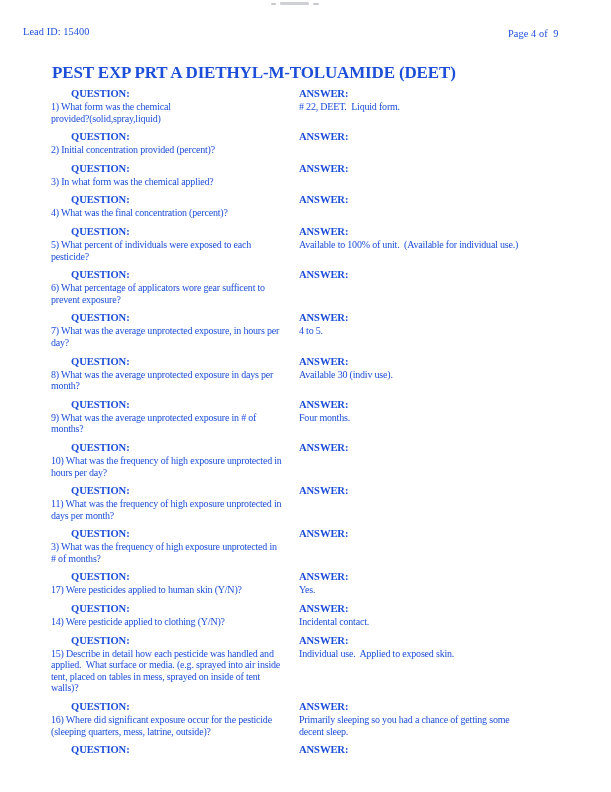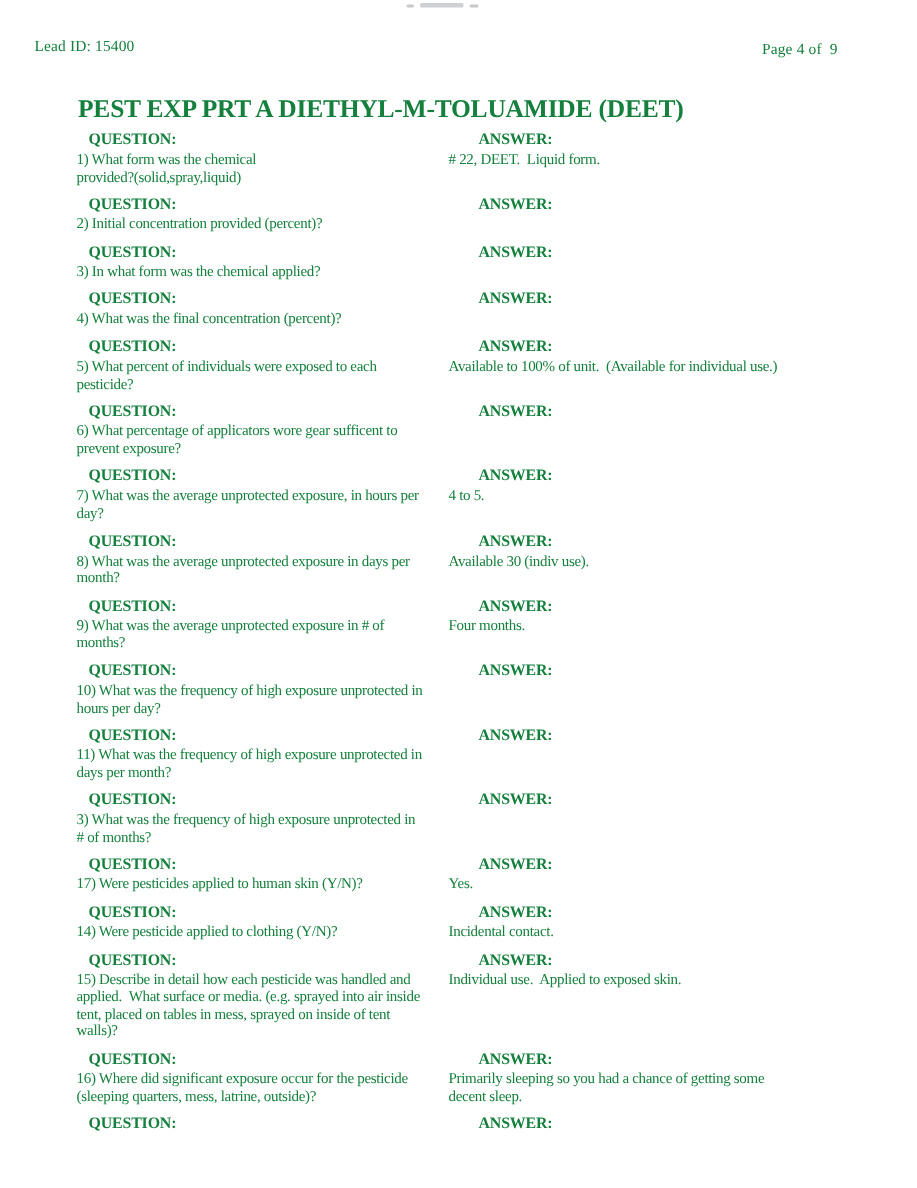--- a/index.html
+++ b/index.html
@@ -3,21 +3,21 @@
 <meta charset="utf-8">
 <style>
   * { margin:0; padding:0; box-sizing:border-box; }
   html, body { background:#ffffff; }
   .page {
     position:relative;
     width:611px;
     height:792px;
     background:#ffffff;
     font-family:"Liberation Serif", serif;
-    color:#15803d;
+    color:#1d4ed8;
     overflow:hidden;
   }
   .scan-artifact { position:absolute; top:2px; left:271px; width:50px; height:5px; }
   .scan-artifact i { position:absolute; display:block; background:#c7c8cb; border-radius:1px; }
   .scan-artifact .a1 { left:0;  top:1px; width:5px;  height:2px; }
   .scan-artifact .a2 { left:9px; top:0;  width:29px; height:3px; background:#cfd0d3; }
   .scan-artifact .a3 { left:42px; top:1px; width:6px; height:2px; }
 
   .hdr { position:absolute; font-size:10.3px; line-height:12px; letter-spacing:0.1px; white-space:pre; }
   .hdr-left  { left:23px; top:26px; }
@@ -30,22 +30,22 @@
 
   .content { position:absolute; left:51px; top:83px; width:541px; }
   .qa { margin-bottom:2px; }
   .row { display:flex; align-items:flex-start; }
   .qcol { flex:0 0 248px; width:248px; }
   .acol { flex:1 1 auto; min-width:0; }
   .qlabel, .alabel {
     display:inline-block; font-weight:bold;
     font-size:10.6px; line-height:11.6px; letter-spacing:-0.1px; white-space:pre;
   }
-  .qlabel { margin-left:8px;font-family:Liberation Serif, serif; }
-  .alabel { margin-left:20px; }
+  .qlabel { margin-left:20px;font-family:Liberation Serif, serif; }
+  .alabel { margin-left:0; }
   .qtext, .atext {
     font-size:10px; line-height:11.6px; letter-spacing:-0.2px;
     white-space:pre-wrap;
   }
 </style>
 </head>
 <body>
 
 <div class="page">
 

